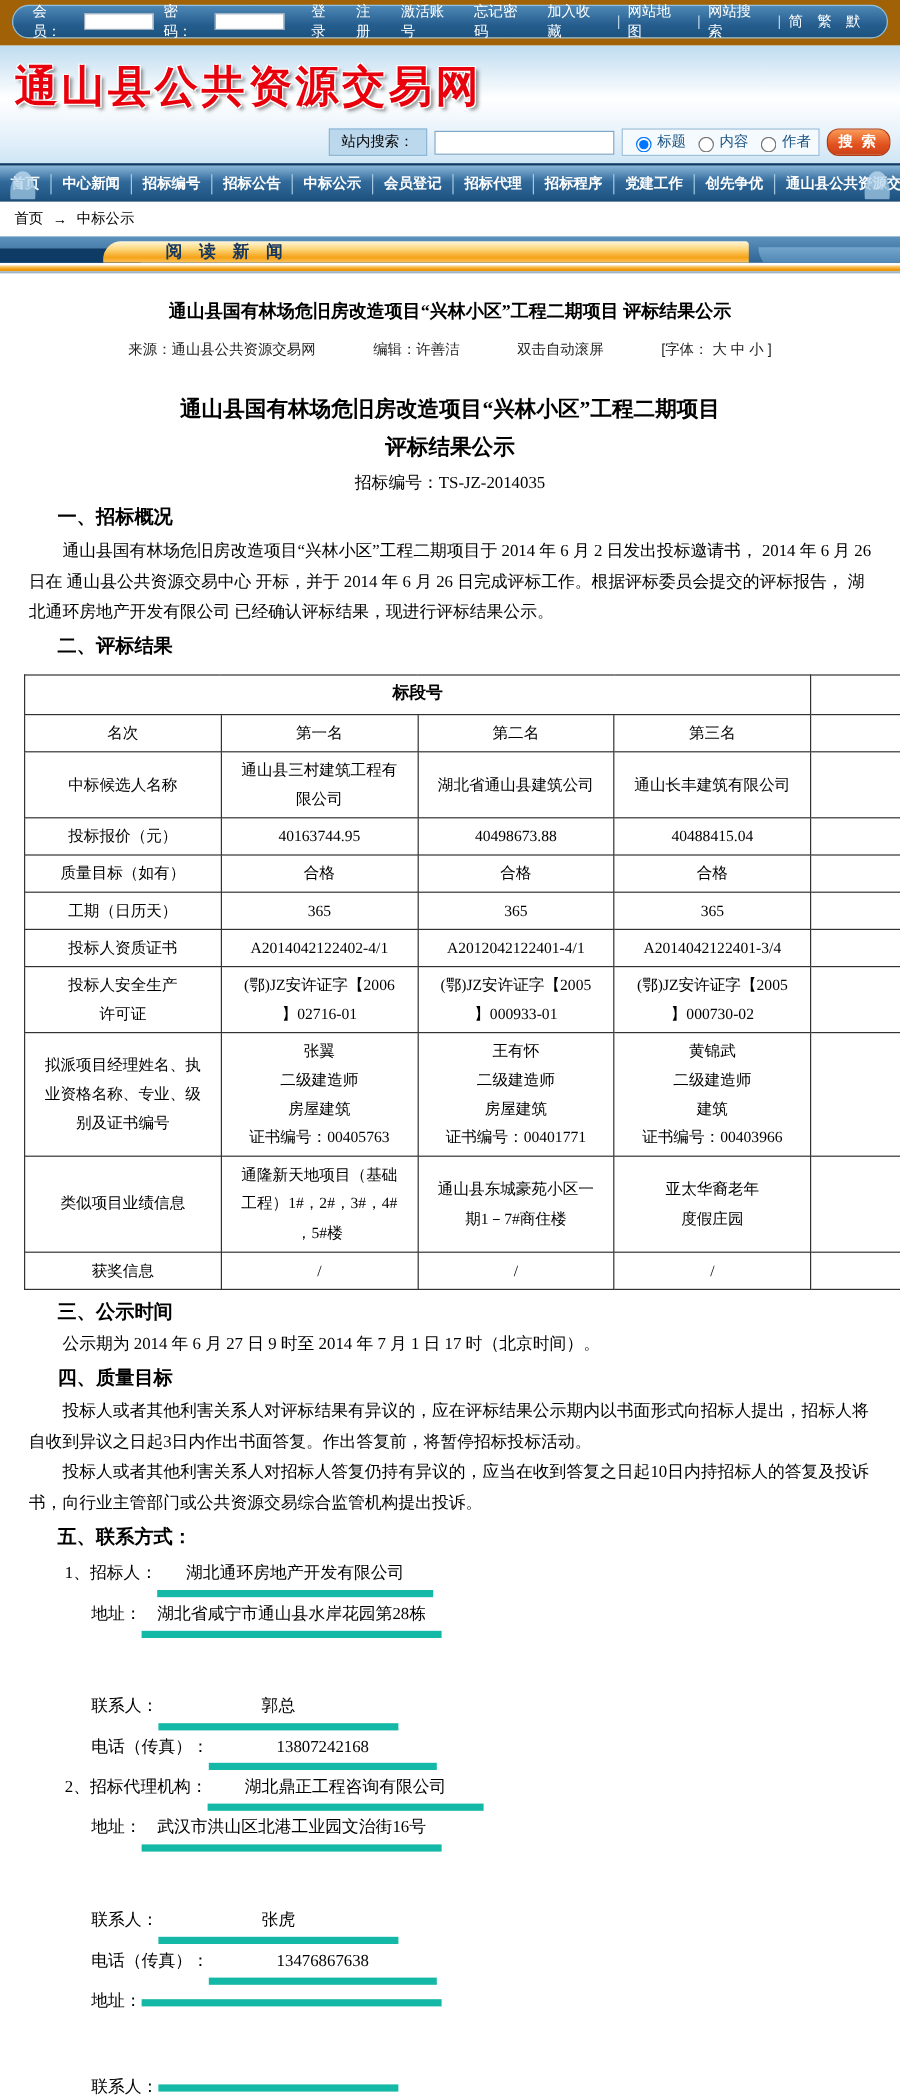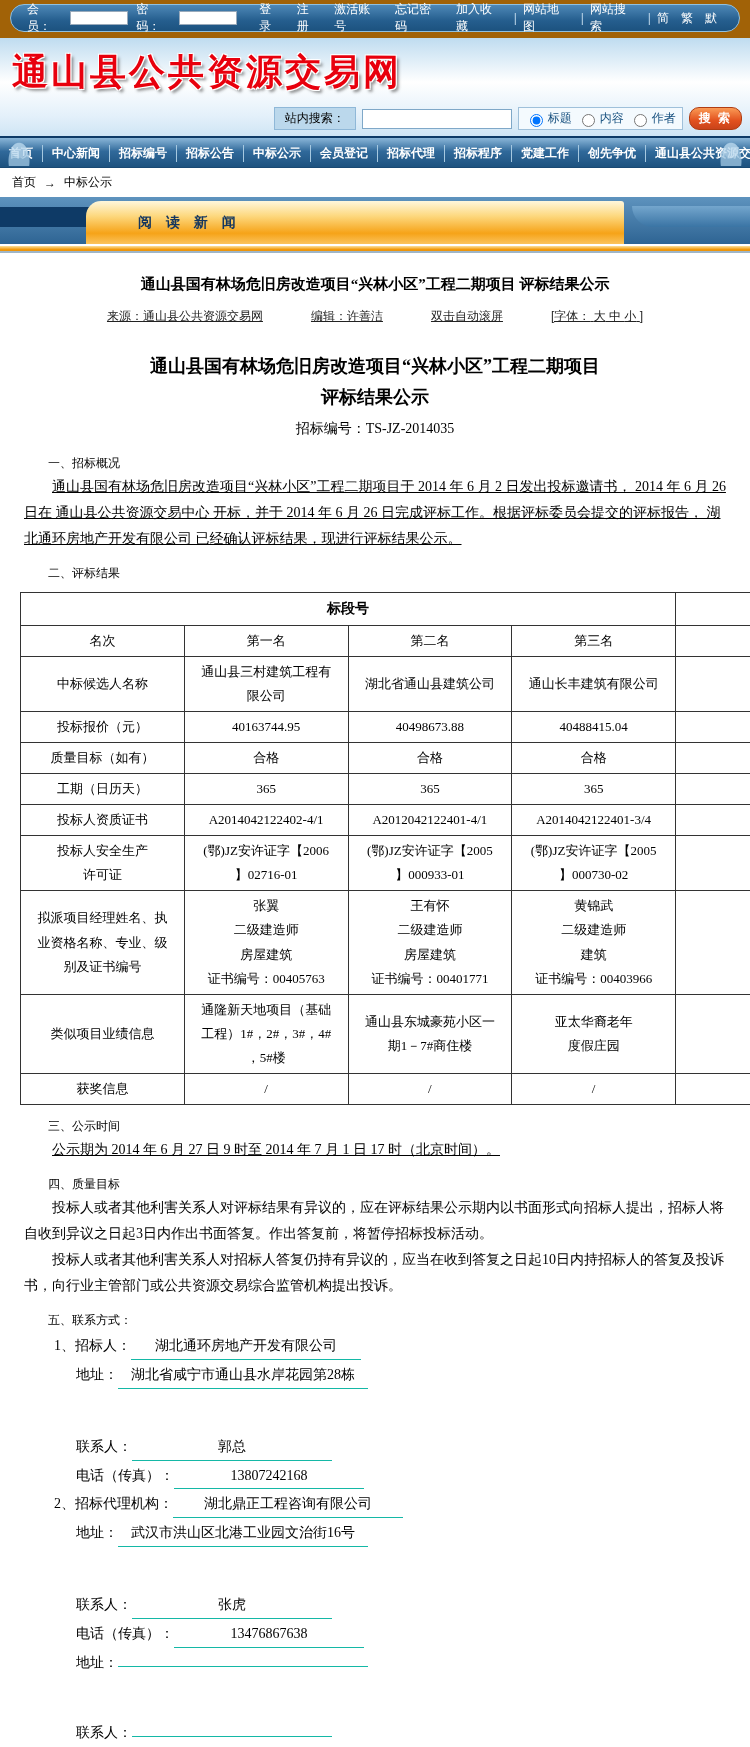--- a/index.html
+++ b/index.html
@@ -53,57 +53,57 @@
   .nav-item { color:#fff; padding:0 9px; border-right:1px solid #A5C8E0; white-space:nowrap; cursor:pointer; text-decoration:none; }
   .nav-item:first-child { margin-left:36px; }
   .nav-orn { position:absolute; top:4px; width:22px; height:24px; background:radial-gradient(circle at 50% 35%, #BBD9EE 0 7px, transparent 8px), radial-gradient(ellipse at 50% 80%, #9CC3DF 0 10px, transparent 11px); opacity:.8; }
   .nav-orn.left { left:8px; } .nav-orn.right { right:8px; }
 
   
   .breadcrumb { background:#fff; font-size:12px; padding:6px 12px; display:flex; gap:8px; align-items:center; }
   .crumb { cursor:pointer; }
 
   
-  .banner { position:relative; height:47px; background:linear-gradient(#5E93BE,#2E6493); overflow:hidden; }
+  .banner { position:relative; height:22px; background:linear-gradient(#5E93BE,#2E6493); overflow:hidden; }
   .banner .dark-left { position:absolute; left:0; top:10px; width:118px; height:20px; background:#0E3A66; border-radius:0 16px 0 0; }
   .banner .pill {
     position:absolute; left:86px; right:126px; top:4px; bottom:0;
     background:linear-gradient(#FFF7DC,#FDD87E 35%,#F6A318 75%,#FBC35C);
     border-radius:15px 3px 0 0; display:flex; align-items:center; padding-left:52px;
     color:#14365F; font-weight:bold; font-size:14px; letter-spacing:5px;
   }
   .banner .cap { position:absolute; right:0; top:9px; width:118px; height:21px; background:linear-gradient(#74A6CD,#3A74A4); border-radius:0 0 0 22px; }
   .banner-underline { height:9px; background:linear-gradient(#FDE09A,#F2990B 70%,#E8930C); border-top:2px solid #fff; border-bottom:2px solid #9FB6C8; }
 
   
   .article { background:#fff; padding:14px 20px 10px; border-bottom:1px solid #E5E5E5; }
   .list-title { text-align:center; font-weight:bold; font-size:15px; font-family:"Liberation Serif", serif; padding:8px 0 4px; }
-  .meta-row { display:flex; justify-content:center; gap:48px; font-size:12px; color:#222; padding:10px 0 4px;text-decoration:underline; }
+  .meta-row { display:flex; justify-content:center; gap:48px; font-size:12px; color:#222; padding:10px 0 4px; }
   .meta-item span { cursor:default; }
   .font-size-link { cursor:pointer; }
 
   .doc { font-family:"Liberation Serif", serif; font-size:14px; line-height:1.85; margin-top:22px; }
   .doc-title { text-align:center; font-weight:bold; font-size:18px; line-height:1.7; }
   .doc-bidno { text-align:center; font-size:14px; margin-top:4px; }
-  .sec-head { font-weight:normal; font-size:12px; margin-top:10px; padding-left:28px; }
+  .sec-head { font-weight:bold; font-size:16px; padding-left:28px; }
   .sec-text { text-indent:2em; padding:0 4px; }
-  .underlined-flow { text-decoration:underline; }
+  .underlined-flow { }
 
   table.eval { border-collapse:collapse; margin:8px auto 4px; table-layout:fixed; width:748px; }
   table.eval td { border:1px solid #333; text-align:center; font-size:13px; padding:3px 4px; vertical-align:middle; }
   table.eval td.lbl { width:150px; }
   table.eval td.val { width:140px; }
   table.eval td.emptycol { width:92px; border:1px solid #333; }
   table.eval td.spanhead { font-weight:bold; font-size:14px; }
   .pre { white-space:pre-line; }
 
   .contact-block { padding-left:34px; }
   .contact-line { margin:2px 0; }
   .contact-line .indent { padding-left:22px; }
-  .uv { display:inline-block; border-bottom:1px solid #14b8a6; text-align:center; padding:0 8px; min-height:16px; }
+  .uv { display:inline-block; border-bottom:6px solid #14b8a6; text-align:center; padding:0 8px; min-height:16px; }
   .w-name { min-width:230px; } .w-addr { min-width:250px; } .w-person { min-width:200px;margin-top:43px; } .w-phone { min-width:190px; }
 </style>
 </head>
 <body>
 
 <div class="page">
 
   <div class="top-strip">
     <div class="account-bar">
       <span>会员：</span>

